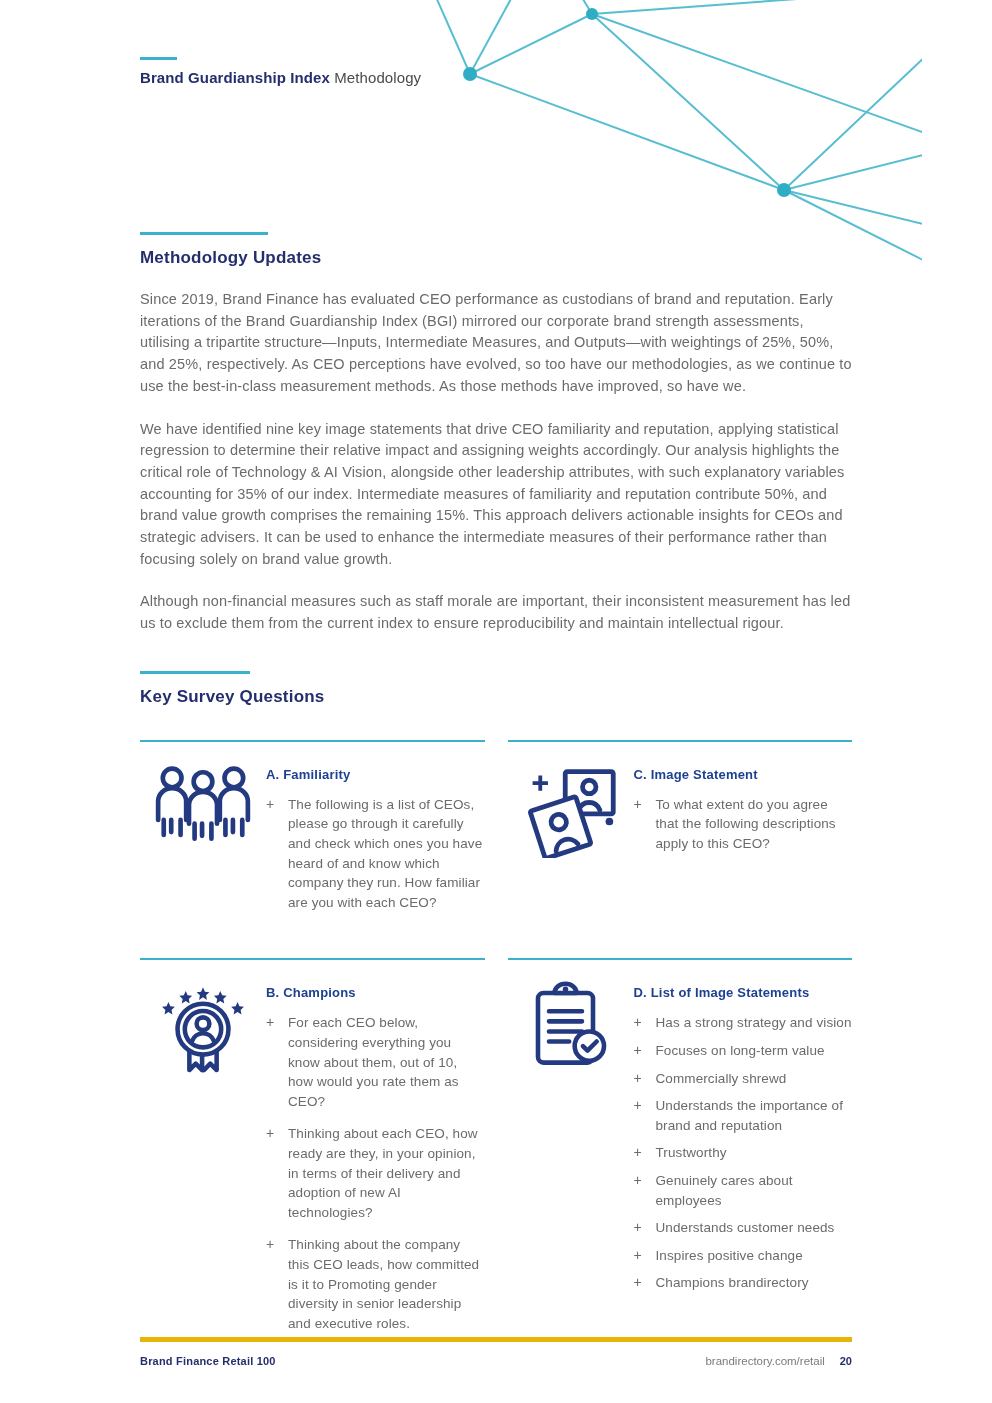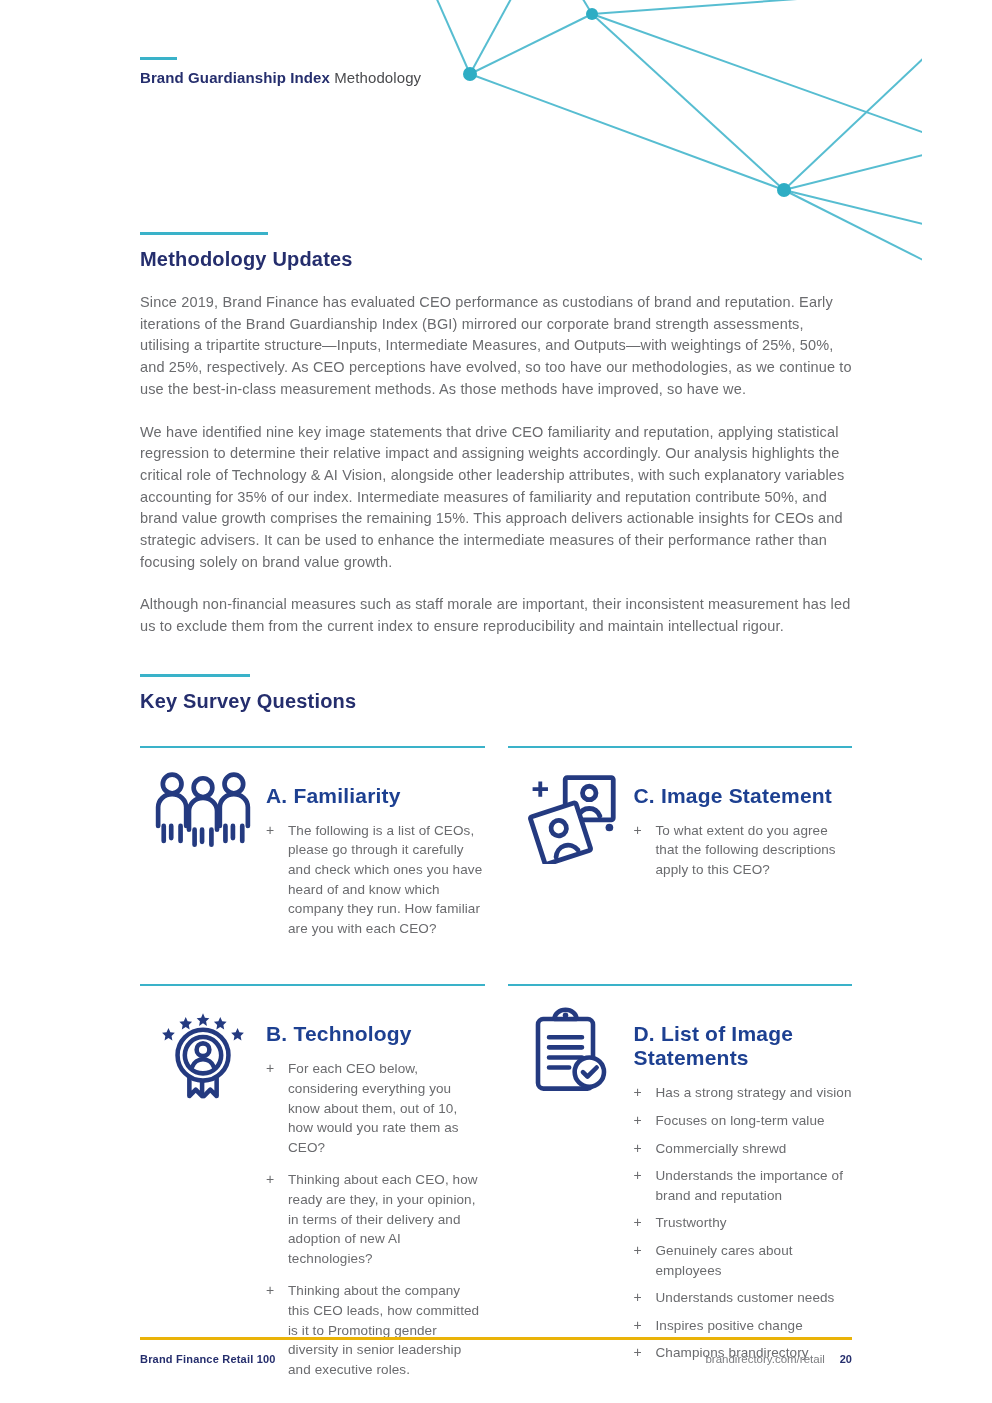--- a/index.html
+++ b/index.html
@@ -14,54 +14,54 @@
 
   
   .doc-header { padding-top:57px; }
   .header-dash { width:37px; height:3px; background:#3ab2c9; margin-bottom:9px; }
   .doc-header-title { font-size:15px; color:#4a4b4e; letter-spacing:.1px; }
   .doc-header-title .bold-part { font-weight:bold; color:#252e6d; }
 
   
   .section-marker { width:128px; height:3px; background:#3ab2c9; }
   .section-marker.small { width:110px; }
-  .section-heading { font-size:20px; font-weight:bold; color:#252e6d; margin-top:13px; letter-spacing:.2px; }
+  .section-heading { font-size:17px; font-weight:bold; color:#252e6d; margin-top:13px; letter-spacing:.2px; }
 
   .methodology-section { margin-top:146px; }
   .paragraphs { }
   .paragraphs p {
     margin-top:21px; font-size:14.5px; line-height:21.7px; color:#6a6b6e;
     letter-spacing:.15px; max-width:856px;
   }
 
   .survey-section { margin-top:36px; }
 
   
   .quad-grid { display:grid; grid-template-columns:1fr 1fr; column-gap:23px; margin-top:33px; }
   .quad-cell { border-top:2px solid #3ab2c9; padding-top:18px; display:flex; }
   .row1 .quad-cell { min-height:177px; }
   .quad-icon-box { flex:0 0 126px; display:flex; justify-content:center; padding-top:2px; }
   .quad-body { flex:1; }
-  .quad-title { font-size:21px; font-weight:bold; color:#1d4091; letter-spacing:.2px; margin-top:18px; }
+  .quad-title { font-size:13px; font-weight:bold; color:#1d4091; letter-spacing:.2px; margin-top:7px; }
   .quad-list { list-style:none; margin-top:13px; }
   .quad-list li { display:flex; margin-bottom:13px; }
   .quad-list.tight li { margin-bottom:8px; }
   .quad-list .plus {
     flex:0 0 22px; color:#6a6b6e; font-size:14px; line-height:19.6px;
   }
   .quad-list .btxt {
     font-size:13.5px; line-height:19.6px; color:#6a6b6e; letter-spacing:.1px; max-width:278px;
   }
   .icon-svg { stroke:#243a80; fill:none; stroke-width:5; stroke-linecap:round; stroke-linejoin:round; }
   .icon-fill { fill:#243a80; stroke:none; }
 
   
   .doc-footer {
     position:absolute; left:70px; right:70px; top:1337px;
-    border-top:3px solid #eab308; padding-top:13px;
+    border-top:5px solid #eab308; padding-top:13px;
     display:flex; justify-content:space-between; align-items:baseline;
   }
   .footer-left { font-size:11px; font-weight:bold; color:#252e6d; letter-spacing:.2px; }
   .footer-right { display:flex; align-items:flex-end; gap:15px; }
   .footer-site { font-size:11.5px; color:#7a7b7e; text-decoration:none; }
   .footer-page { font-size:11px; font-weight:bold; color:#252e6d; }
 </style>
 </head>
 <body>
 
@@ -196,21 +196,21 @@
               </g>
               <circle cx="55" cy="54" r="28"></circle>
               <circle cx="55" cy="54" r="20"></circle>
               <circle cx="55" cy="48" r="7"></circle>
               <path d="M43,67 a13,14 0 0 1 24,0"></path>
               <path d="M40,79 v20 l7,-7 7,7 v-16"></path>
               <path d="M70,79 v20 l-7,-7 -7,7"></path>
             </svg>
           </div>
           <div class="quad-body">
-            <h2 class="quad-title">B. Technology</h2>
+            <h2 class="quad-title">B. Champions</h2>
             <ul class="quad-list">
 
                 <li>
                   <span class="plus">+</span>
                   <span class="btxt">For each CEO below, considering everything you know about them, out of 10, how would you rate them as CEO?</span>
                 </li>
 
                 <li>
                   <span class="plus">+</span>
                   <span class="btxt">Thinking about each CEO, how ready are they, in your opinion, in terms of their delivery and adoption of new AI technologies?</span>

